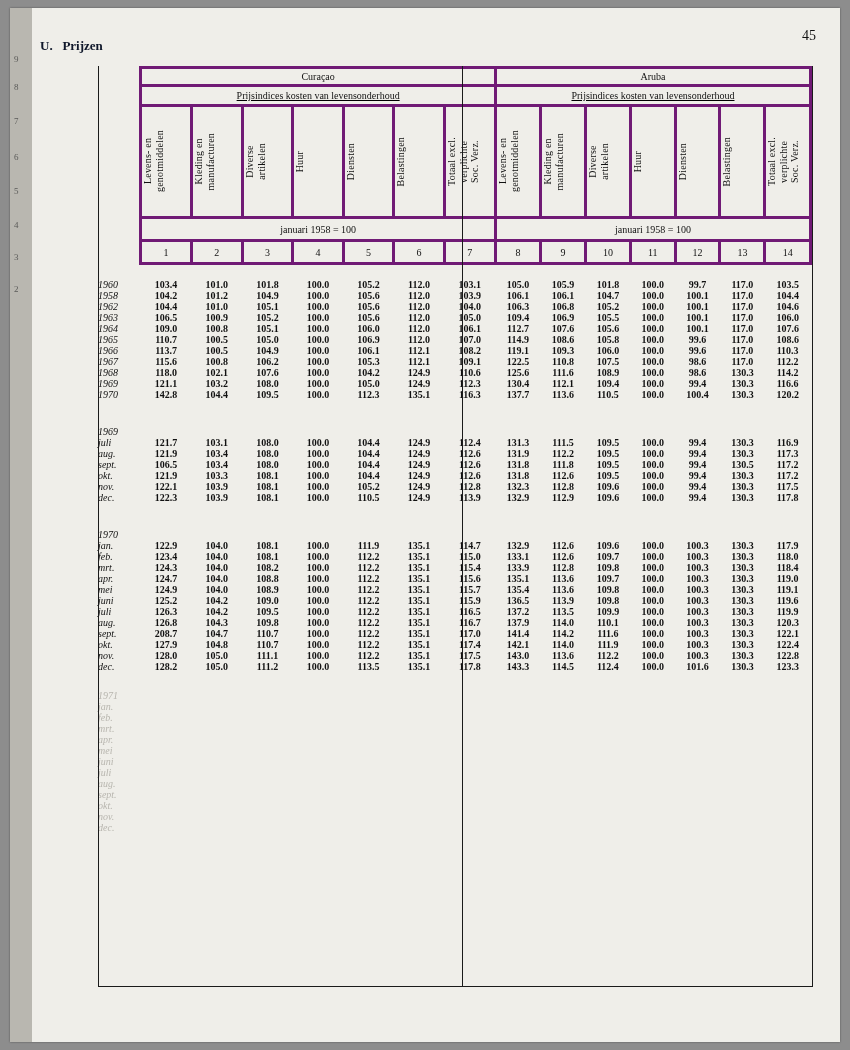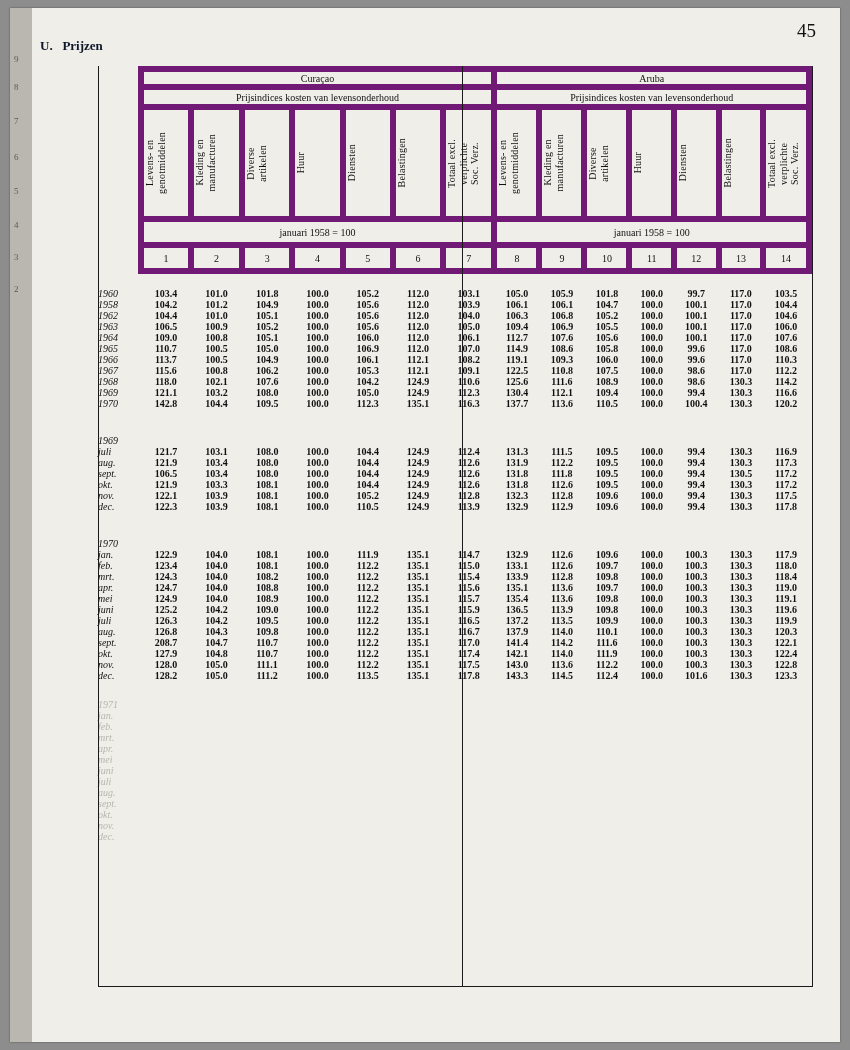--- a/index.html
+++ b/index.html
@@ -3,28 +3,28 @@
 <meta charset="utf-8">
 <style>
   html,body{margin:0;padding:0;background:#8d8d8d;}
   body{width:850px;height:1050px;font-family:"Liberation Serif",serif;}
   .page{position:absolute;left:10px;top:8px;width:830px;height:1034px;background:#efeee9;
         box-shadow:0 0 2px rgba(0,0,0,.4);overflow:hidden;}
   .gutter{position:absolute;left:0;top:0;width:22px;height:100%;background:#b9b7b0;}
   .gutter .mark{position:absolute;left:4px;font-size:9px;color:#5a5a58;font-family:"Liberation Serif",serif;}
   .hdr{position:absolute;top:30px;left:30px;font-size:13px;color:#0f172a;}
   .hdr b{font-weight:bold;}
-  .pageno{position:absolute;top:12px;right:24px;font-size:19px;color:#111;text-align:right;}
+  .pageno{position:absolute;top:20px;right:24px;font-size:14px;color:#111;text-align:right;}
   table{border-collapse:collapse;}
   
   .tbl{position:absolute;left:88px;top:58px;width:714px;}
   .tbl td,.tbl th{font-size:10px;color:#111;padding:0;}
-  .colhdr{border:6px solid #701a75;text-align:center;font-size:10.5px;font-weight:normal;}
+  .colhdr{border:3px solid #701a75;text-align:center;font-size:10.5px;font-weight:normal;}
   .grp{height:18px;}
-  .sub{height:20px;}
+  .sub{height:20px;text-decoration:underline;}
   .vert{height:112px;}
   .vertinner{writing-mode:vertical-rl;transform:rotate(180deg);white-space:nowrap;text-align:center;
              line-height:1.15;font-size:10px;letter-spacing:.2px;}
   .base{height:20px;text-align:center;font-size:10.5px;}
   .numhdr{height:20px;text-align:center;font-size:11px;}
   .cell{text-align:center;font-weight:bold;font-size:11px;white-space:nowrap;}
   .yr{font-style:italic;font-size:11.5px;padding-left:2px;white-space:nowrap;font-family:Liberation Serif, serif;}
   .spacer td{height:14px;}
   .ghostrow .yr{color:#b8b6af;}
   .vline{position:absolute;top:58px;background:#1a1a1a;width:1px;}

